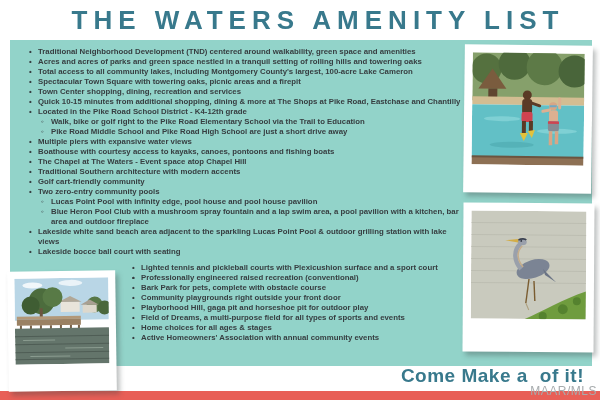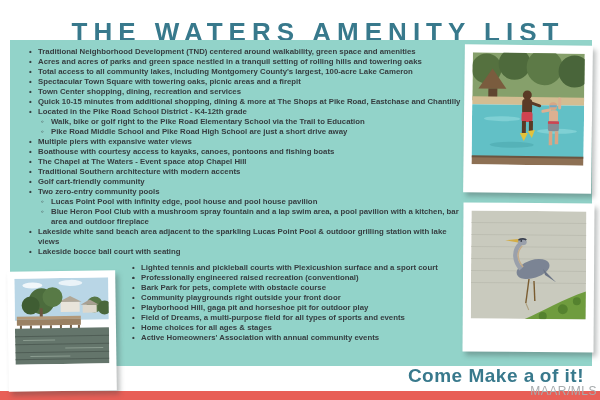--- a/index.html
+++ b/index.html
@@ -9,21 +9,21 @@
     --text_dark:#363d40;
     --watermark_gray:#a7abad;
   }
   html,body{margin:0;padding:0;}
   body{
     width:600px;height:400px;position:relative;overflow:hidden;
     background:#ffffff;
     font-family:"Liberation Sans", sans-serif;
   }
   .title{
-    position:absolute;top:5px;left:0;right:0;margin:12px;
+    position:absolute;top:5px;left:0;right:0;margin:0;
     text-align:center;
     font-size:26px;line-height:30px;font-weight:800;
     letter-spacing:6px;
     color:var(--accent_teal);
     white-space:nowrap;
     padding-left:36px;
   }
   .mint-box{
     position:absolute;left:10px;top:40px;width:582px;height:326px;
     background:var(--mint);
@@ -44,21 +44,21 @@
   .polaroid{
     position:absolute;background:#fff;
     box-shadow:3px 4px 5px rgba(60,70,70,0.35);
   }
   .polaroid svg{display:block;}
   .photo-kids{left:464px;top:45px;padding:8px 8px 28px 8px;transform:rotate(0.7deg);}
   .photo-heron{left:463px;top:203px;padding:8px 8px 33px 8px;transform:rotate(0.4deg);}
   .photo-lake{left:8px;top:271px;padding:7px 7px 27px 7px;transform:rotate(-0.8deg);z-index:3;}
   .tagline{
     position:absolute;right:16px;top:365px;
-    display:flex;align-items:baseline;gap:5px;
+    display:flex;align-items:baseline;gap:12px;
     color:var(--accent_teal);
     z-index:2;
   }
   .tag-main{font-weight:800;font-size:19px;letter-spacing:0.5px;}
   .tag-script{
     font-family:"DejaVu Serif", serif;
     font-style:italic;font-weight:bold;
     font-size:27px;
   }
   .watermark{

